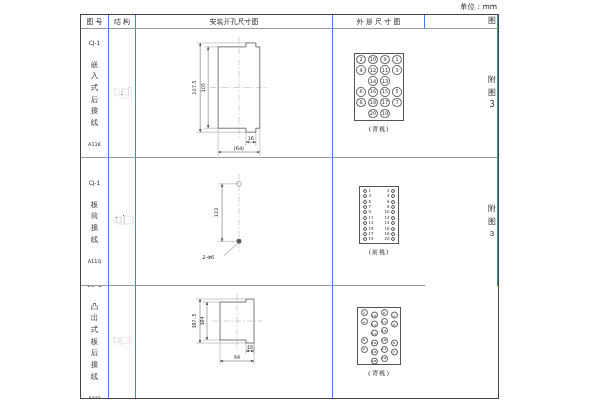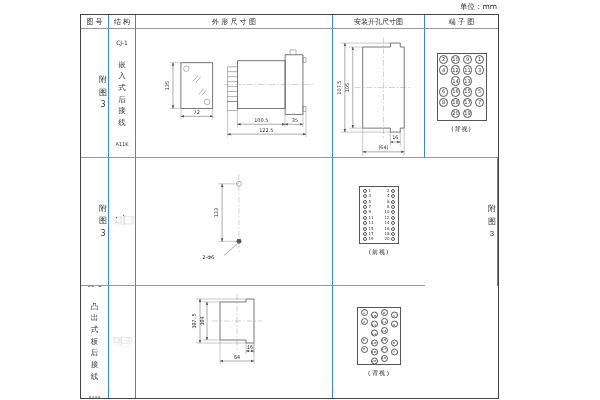--- a/index.html
+++ b/index.html
@@ -47,23 +47,22 @@
 </head>
 <body>
 
 <div id="app">
   <div class="unit">单位：mm</div>
 
   <div class="tbl">
 
     <div class="cell hcell">图 号</div>
     <div class="cell hcell">结 构</div>
+    <div class="cell hcell">安装开孔尺寸图</div>
     <div class="cell hcell">外 形 尺 寸 图</div>
-    <div class="cell hcell">安装开孔尺寸图</div>
-    <div class="cell hcell lc">端 子 图</div>
 
     <div class="cell figcell">
       <div class="vstack">附图3</div>
     </div>
     <div class="cell structcell">
       <div class="model">CJ-1</div>
       <div class="vstack">嵌入式后接线</div>
       <div class="code">A11K</div>
     </div>
     <div class="cell">
@@ -201,20 +200,25 @@
               <div class="tslot"></div>
             </div>
           </div>
         <div class="tlabel">(背视)</div>
       </div>
     </div>
 
     <div class="cell figcell">
       <div class="vstack">附图3</div>
     </div>
+    <div class="cell structcell">
+      <div class="model">CJ-1</div>
+      <div class="vstack">板前接线</div>
+      <div class="code">A11Q</div>
+    </div>
     <div class="cell">
       <svg class="diagram" viewBox="0 0 197 128">
         <g>
           <rect class="shape" x="50" y="24" width="46" height="56" rx="12"></rect>
           <circle class="thin" cx="59" cy="31" r="2.5"></circle>
           <circle class="thin" cx="87" cy="31" r="2.5"></circle>
           <circle class="thin" cx="59" cy="73" r="2.5"></circle>
           <circle class="thin" cx="87" cy="73" r="2.5"></circle>
           <rect class="shape" x="55" y="33" width="36" height="38"></rect>
           <path class="thin" d="M55.5,36 h2.5 M55.5,40 h2.5 M55.5,44 h2.5 M55.5,48 h2.5 M55.5,52 h2.5 M55.5,56 h2.5 M55.5,60 h2.5 M55.5,64 h2.5 M55.5,68 h2.5"></path>

